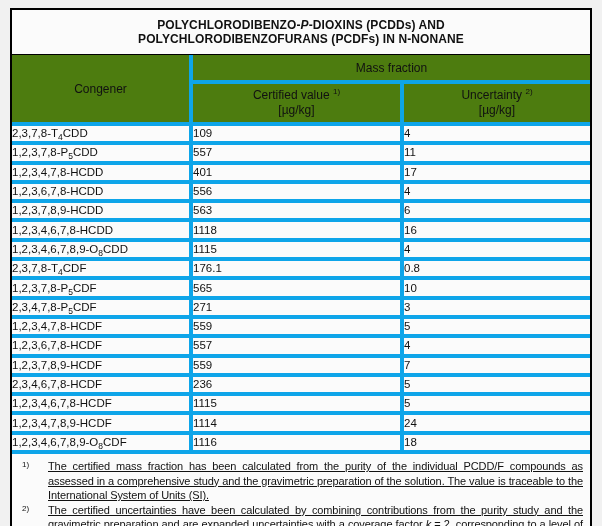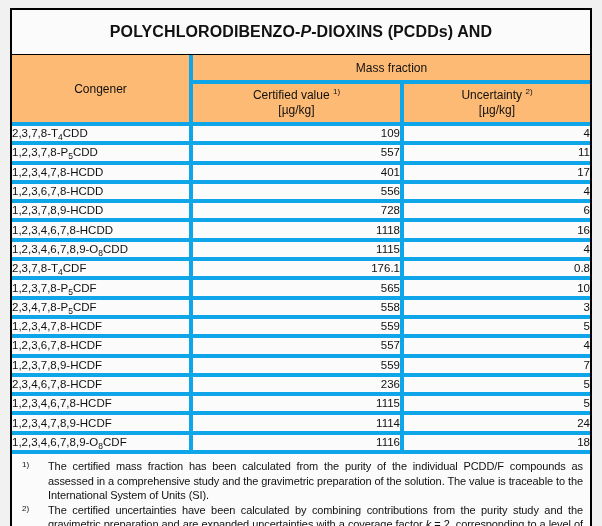--- a/index.html
+++ b/index.html
@@ -29,21 +29,21 @@
   }
   .title {
     height: 44px;
     border-bottom: 1px solid #000;
     display: flex;
     flex-direction: column;
     justify-content: center;
     align-items: center;
     text-align: center;
     font-weight: bold;
-    font-size: 16px;
+    font-size: 12px;
     line-height: 14.5px;
     letter-spacing: 0.1px;
   }
   .it { font-style: italic; }
   table.grid {
     width: 100%;
     border-collapse: collapse;
     table-layout: fixed;
   }
   table.grid th, table.grid td {
@@ -52,21 +52,21 @@
     overflow: hidden;
     white-space: nowrap;
   }
   table.grid tr > *:first-child { border-left: none; }
   table.grid tr > *:last-child  { border-right: none; }
   table.grid thead tr:first-child > * { border-top: none; }
   thead th {
     font-weight: normal;
     font-size: 12px;
     text-align: center;
-    background: #fdba74;
+    background: #4d7c0f;
   }
   th.massfrac-h { height: 25px; }
   th.sub-h { height: 38px; vertical-align: middle; line-height: 15px; }
   th.congener-h { vertical-align: middle; }
   sup.fn-ref {
     font-size: 8px;
     vertical-align: super;
     line-height: 0;
   }
   tbody td {
@@ -74,56 +74,58 @@
     font-size: 11.5px;
     line-height: 15px;
     vertical-align: middle;
   }
   td.congener-cell { text-align: left; padding-left: 2px; margin-top: 16px; }
   td.congener-cell sub {
     font-size: 8.5px;
     vertical-align: sub;
     line-height: 0;
   }
-  td.num-cell { text-align: right; }
+  td.num-cell { text-align: left; }
   .footnotes {
     border-bottom: 2px solid #000;
     padding: 5px 7px 7px 9px;
     font-size: 11px;
   }
   .footnote {
     display: grid;
     grid-template-columns: 27px 1fr;
     align-items: start;
   }
   .fn-marker {
     font-size: 8px;
     padding-top: 1px;
     padding-left: 1px;
   }
   .fn-text {
     text-align: justify;
     line-height: 14.6px;
     letter-spacing: -0.1px;
+    text-decoration: underline;
   }
   .continued {
     height: 23px;
     line-height: 23px;
     padding-left: 6px;
     font-size: 11px;
   }
 </style>
 </head>
 <body>
 
 <div class="page">
   <div class="frame">
 
     <div class="title">
       <div class="title-line"><span>POLYCHLORODIBENZO-</span><span class="it">P</span><span>-DIOXINS (PCDDs) AND</span></div>
+      <div class="title-line">POLYCHLORODIBENZOFURANS (PCDFs) IN N-NONANE</div>
     </div>
 
     <table class="grid">
       <colgroup>
         <col style="width:179px">
         <col style="width:211px">
         <col>
       </colgroup>
       <thead>
         <tr>
@@ -157,21 +159,21 @@
             <td class="num-cell">401</td>
             <td class="num-cell">17</td>
           </tr>
           <tr>
             <td class="congener-cell"><span>1,2,3,6,7,8-HCDD</span></td>
             <td class="num-cell">556</td>
             <td class="num-cell">4</td>
           </tr>
           <tr>
             <td class="congener-cell"><span>1,2,3,7,8,9-HCDD</span></td>
-            <td class="num-cell">728</td>
+            <td class="num-cell">563</td>
             <td class="num-cell">6</td>
           </tr>
           <tr>
             <td class="congener-cell"><span>1,2,3,4,6,7,8-HCDD</span></td>
             <td class="num-cell">1118</td>
             <td class="num-cell">16</td>
           </tr>
           <tr>
             <td class="congener-cell"><span>1,2,3,4,6,7,8,9-O</span><sub>8</sub><span>CDD</span></td>
             <td class="num-cell">1115</td>
@@ -182,21 +184,21 @@
             <td class="num-cell">176.1</td>
             <td class="num-cell">0.8</td>
           </tr>
           <tr>
             <td class="congener-cell"><span>1,2,3,7,8-P</span><sub>5</sub><span>CDF</span></td>
             <td class="num-cell">565</td>
             <td class="num-cell">10</td>
           </tr>
           <tr>
             <td class="congener-cell"><span>2,3,4,7,8-P</span><sub>5</sub><span>CDF</span></td>
-            <td class="num-cell">558</td>
+            <td class="num-cell">271</td>
             <td class="num-cell">3</td>
           </tr>
           <tr>
             <td class="congener-cell"><span>1,2,3,4,7,8-HCDF</span></td>
             <td class="num-cell">559</td>
             <td class="num-cell">5</td>
           </tr>
           <tr>
             <td class="congener-cell"><span>1,2,3,6,7,8-HCDF</span></td>
             <td class="num-cell">557</td>

